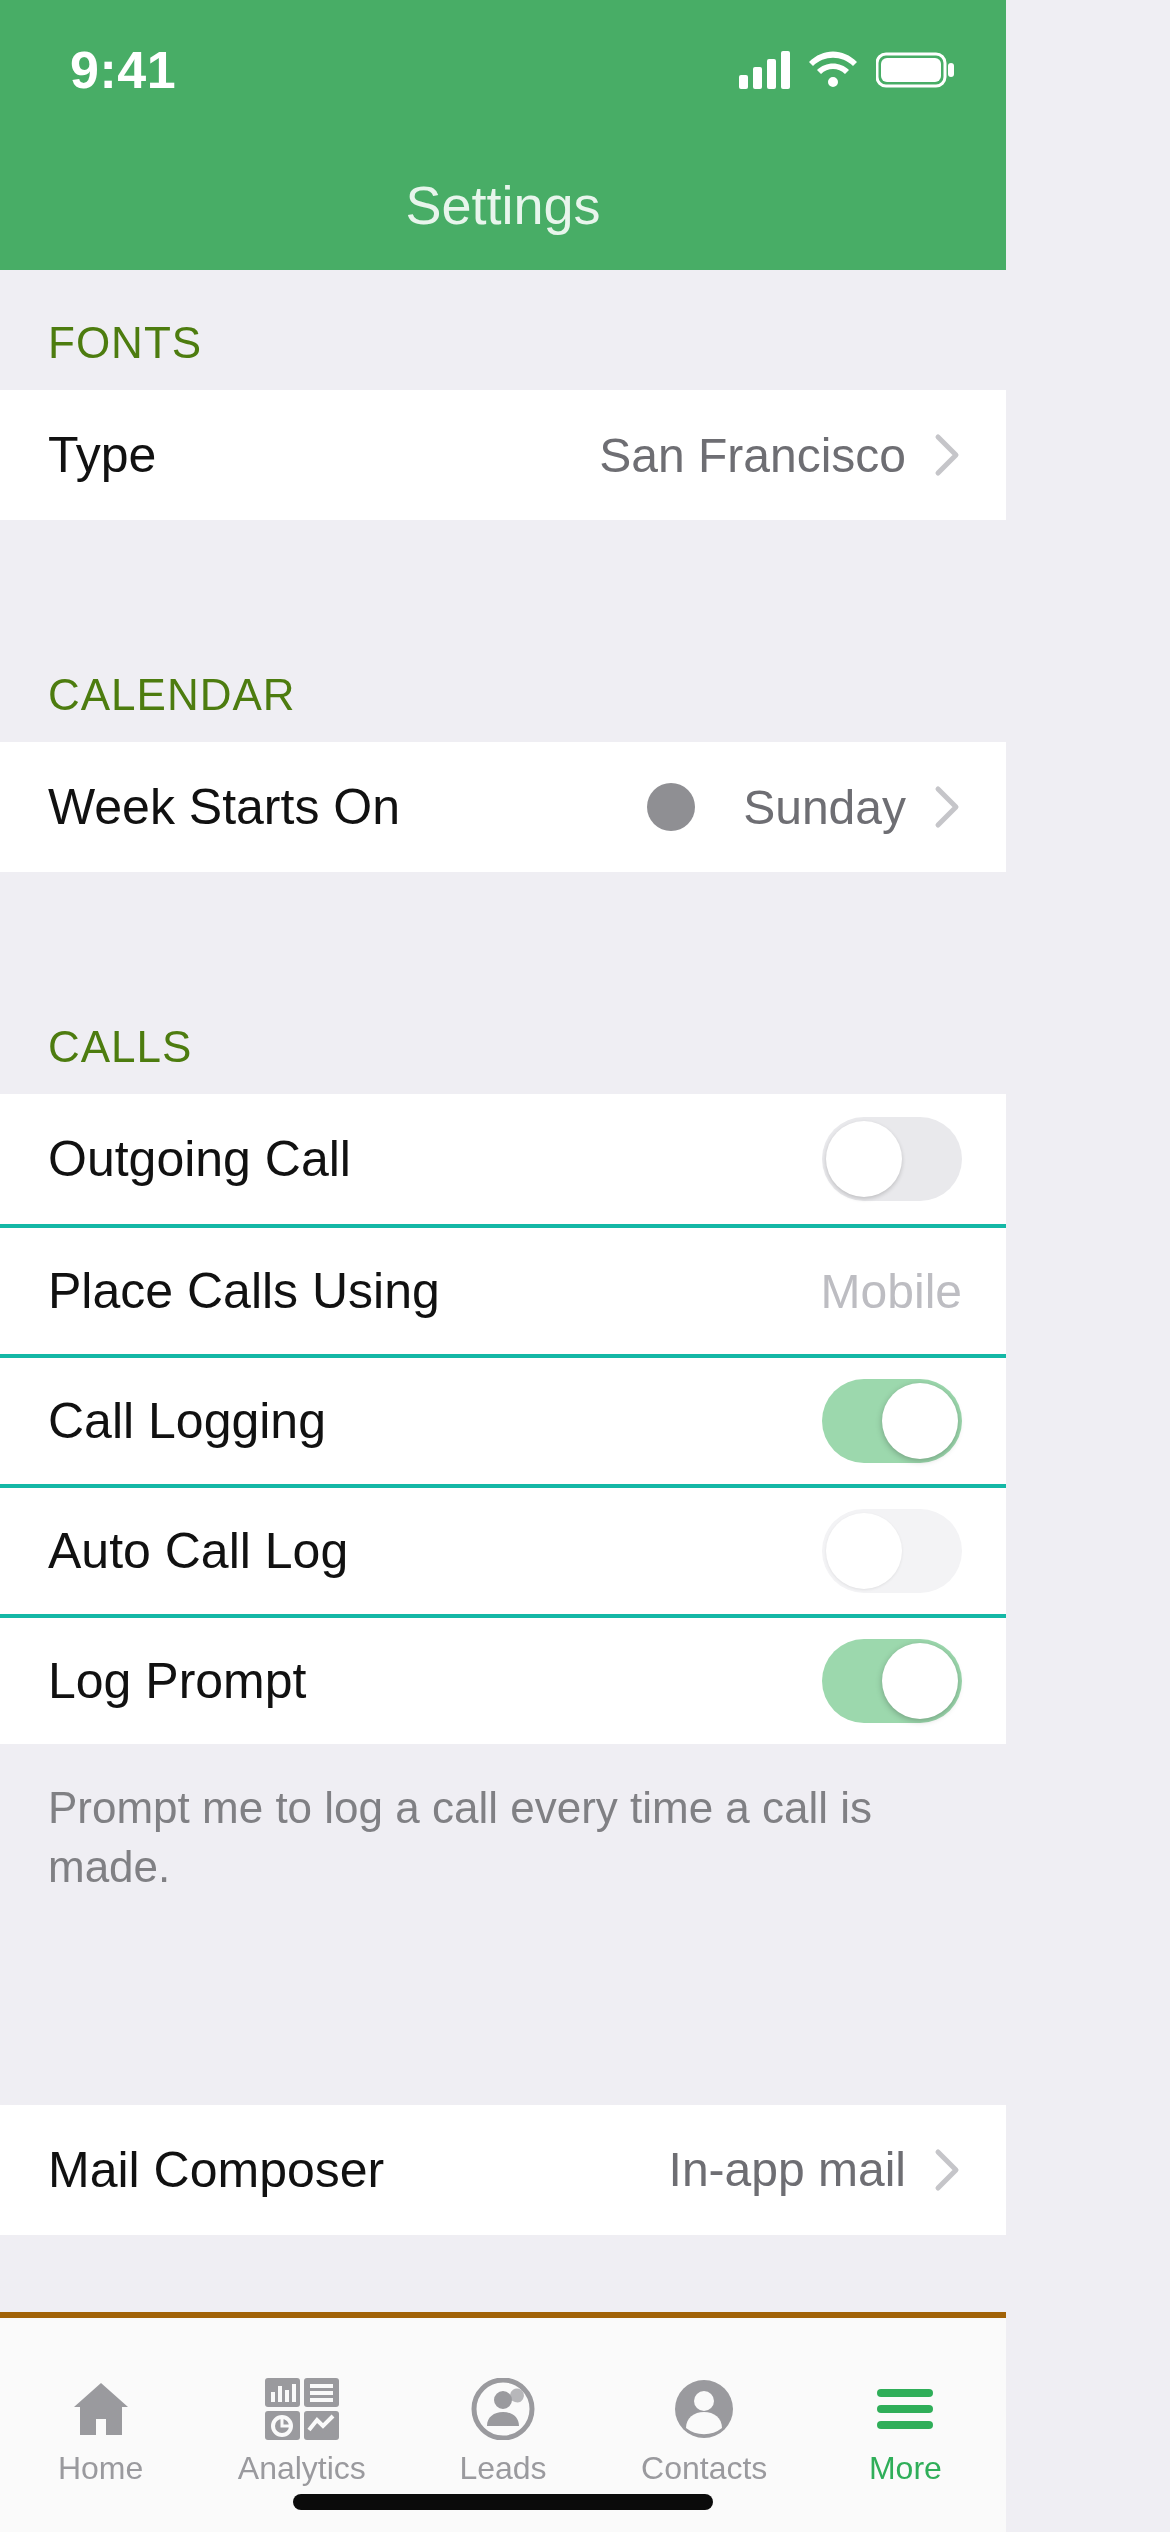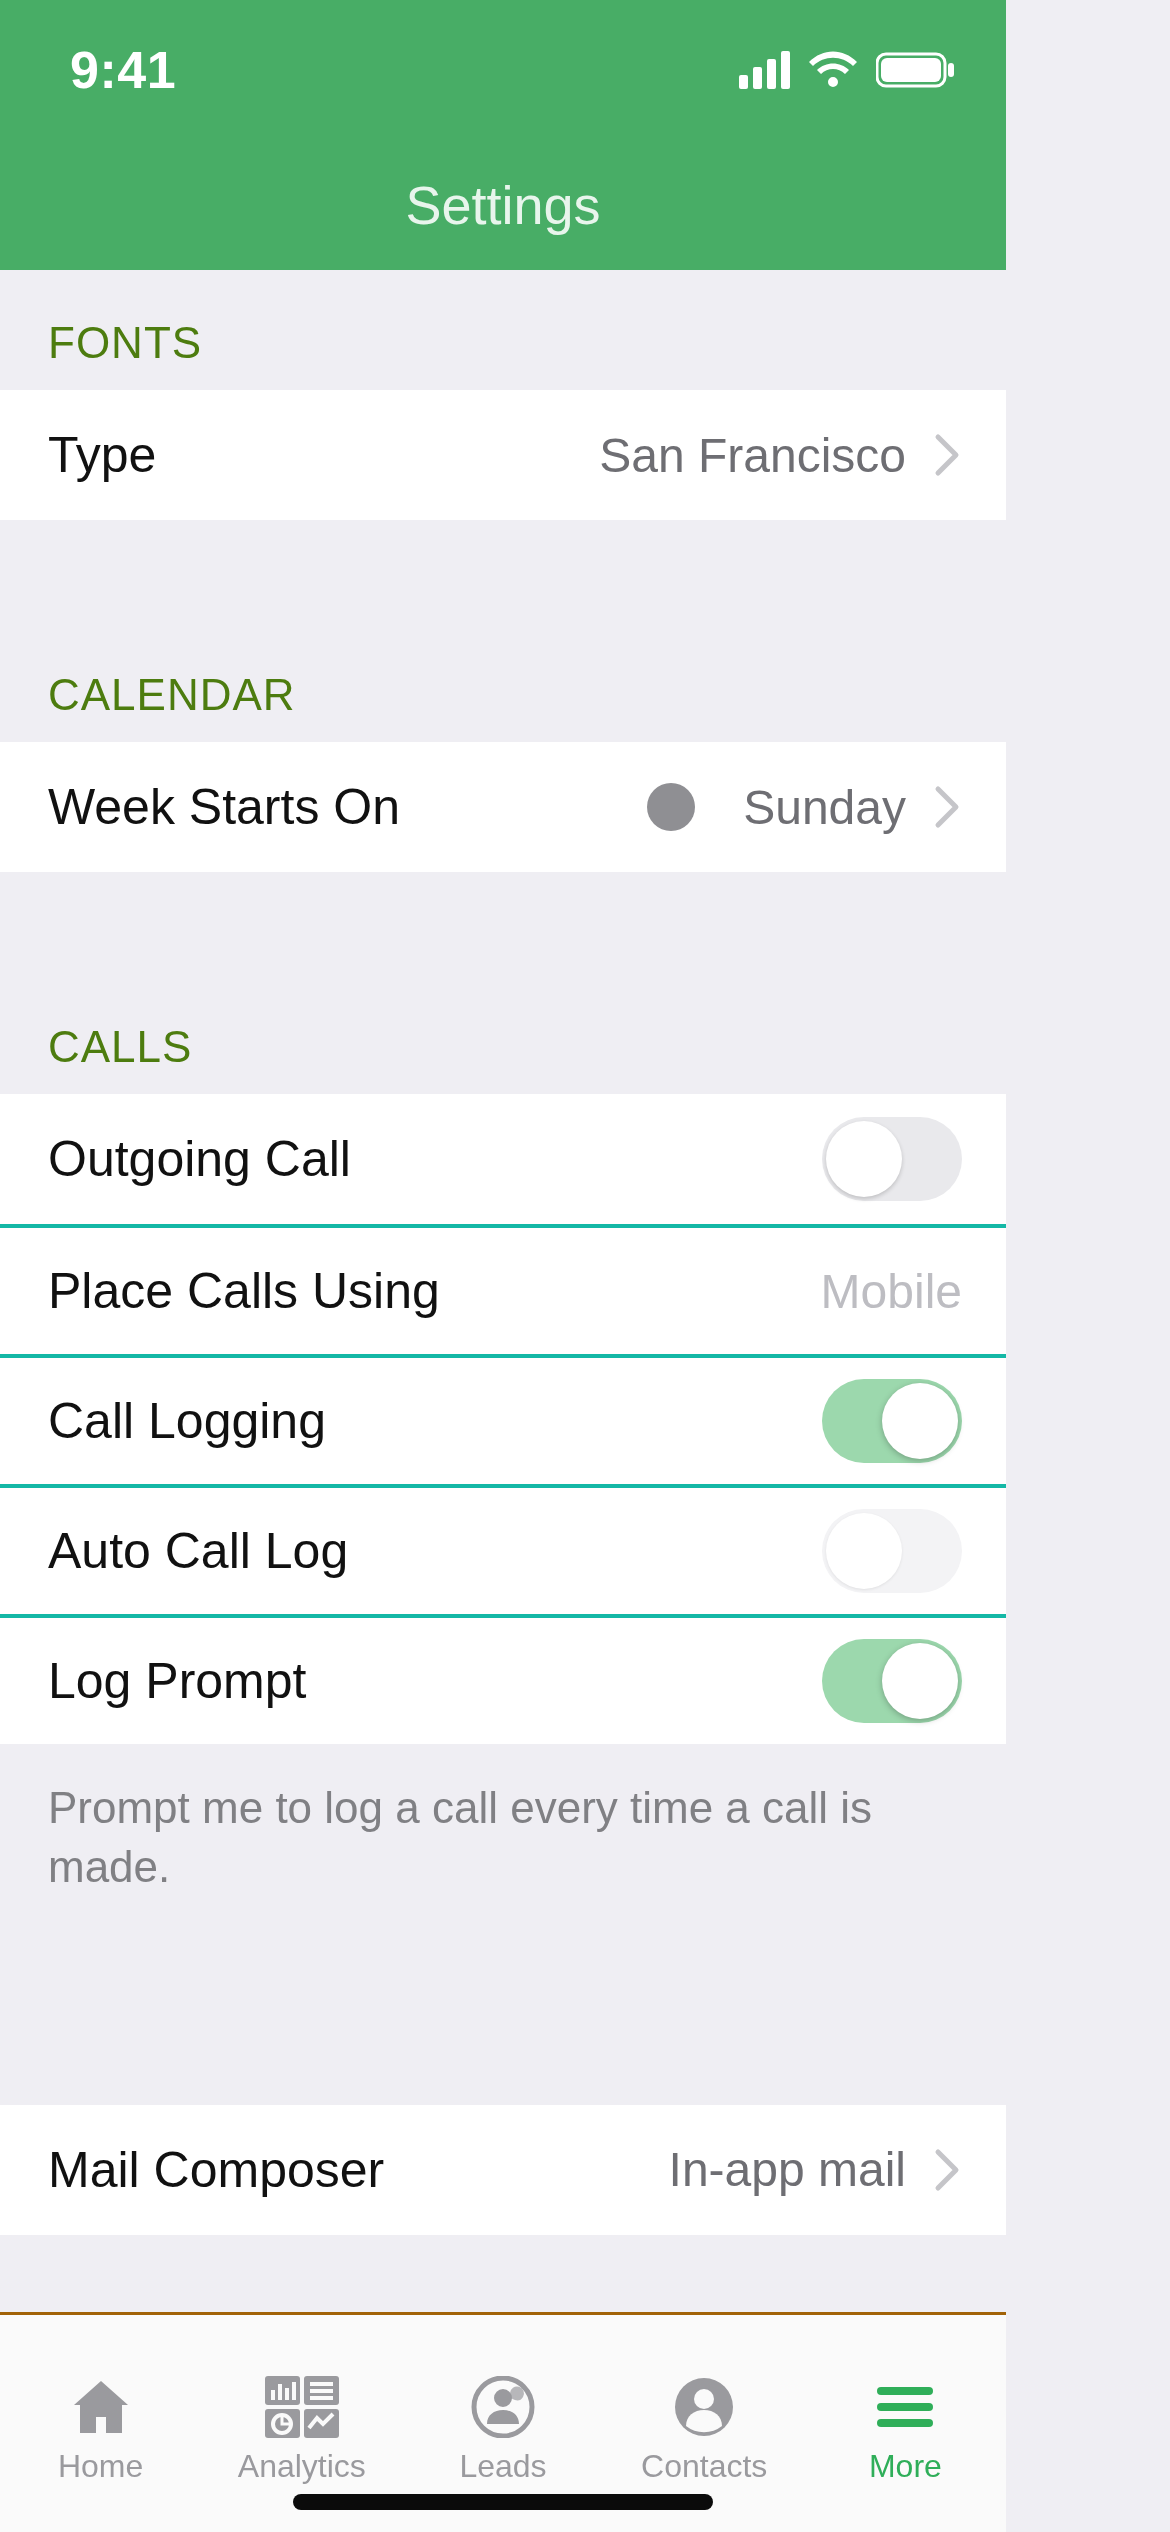--- a/index.html
+++ b/index.html
@@ -45,21 +45,21 @@
   .switch.off .knob { left:4px; box-shadow: 0 2px 4px rgba(0,0,0,0.18); }
   .switch.off-faded { background:#f3f3f5; }
   .switch.off-faded .knob { left:4px; box-shadow: 0 1px 3px rgba(0,0,0,0.08); }
   .switch.on { background:#9cd8ad; }
   .switch.on .knob { right:4px; }
 
   
   .gap { height: 94px; }
 
   
-  .tabbar { position:absolute; left:0; right:0; bottom:0; height:220px; background:#fafafa; border-top:3px solid #a16207; display:flex; }
+  .tabbar { position:absolute; left:0; right:0; bottom:0; height:220px; background:#fafafa; border-top:6px solid #a16207; display:flex; }
   .tab { flex:1; display:flex; flex-direction:column; align-items:center; justify-content:center; gap:6px; color:#9a9a9e; padding-top: 10px; }
   .tab.active { color:#2fae59; }
   .tab-label { font-size: 32px; }
   .tab-icon { height: 70px; display:flex; align-items:center; justify-content:center; }
 
   
   .home-indicator { position:absolute; bottom:22px; left:50%; transform:translateX(-50%); width:420px; height:16px; background:#0b0b0b; border-radius:16px; }
 </style>
 </head>
 <body>

